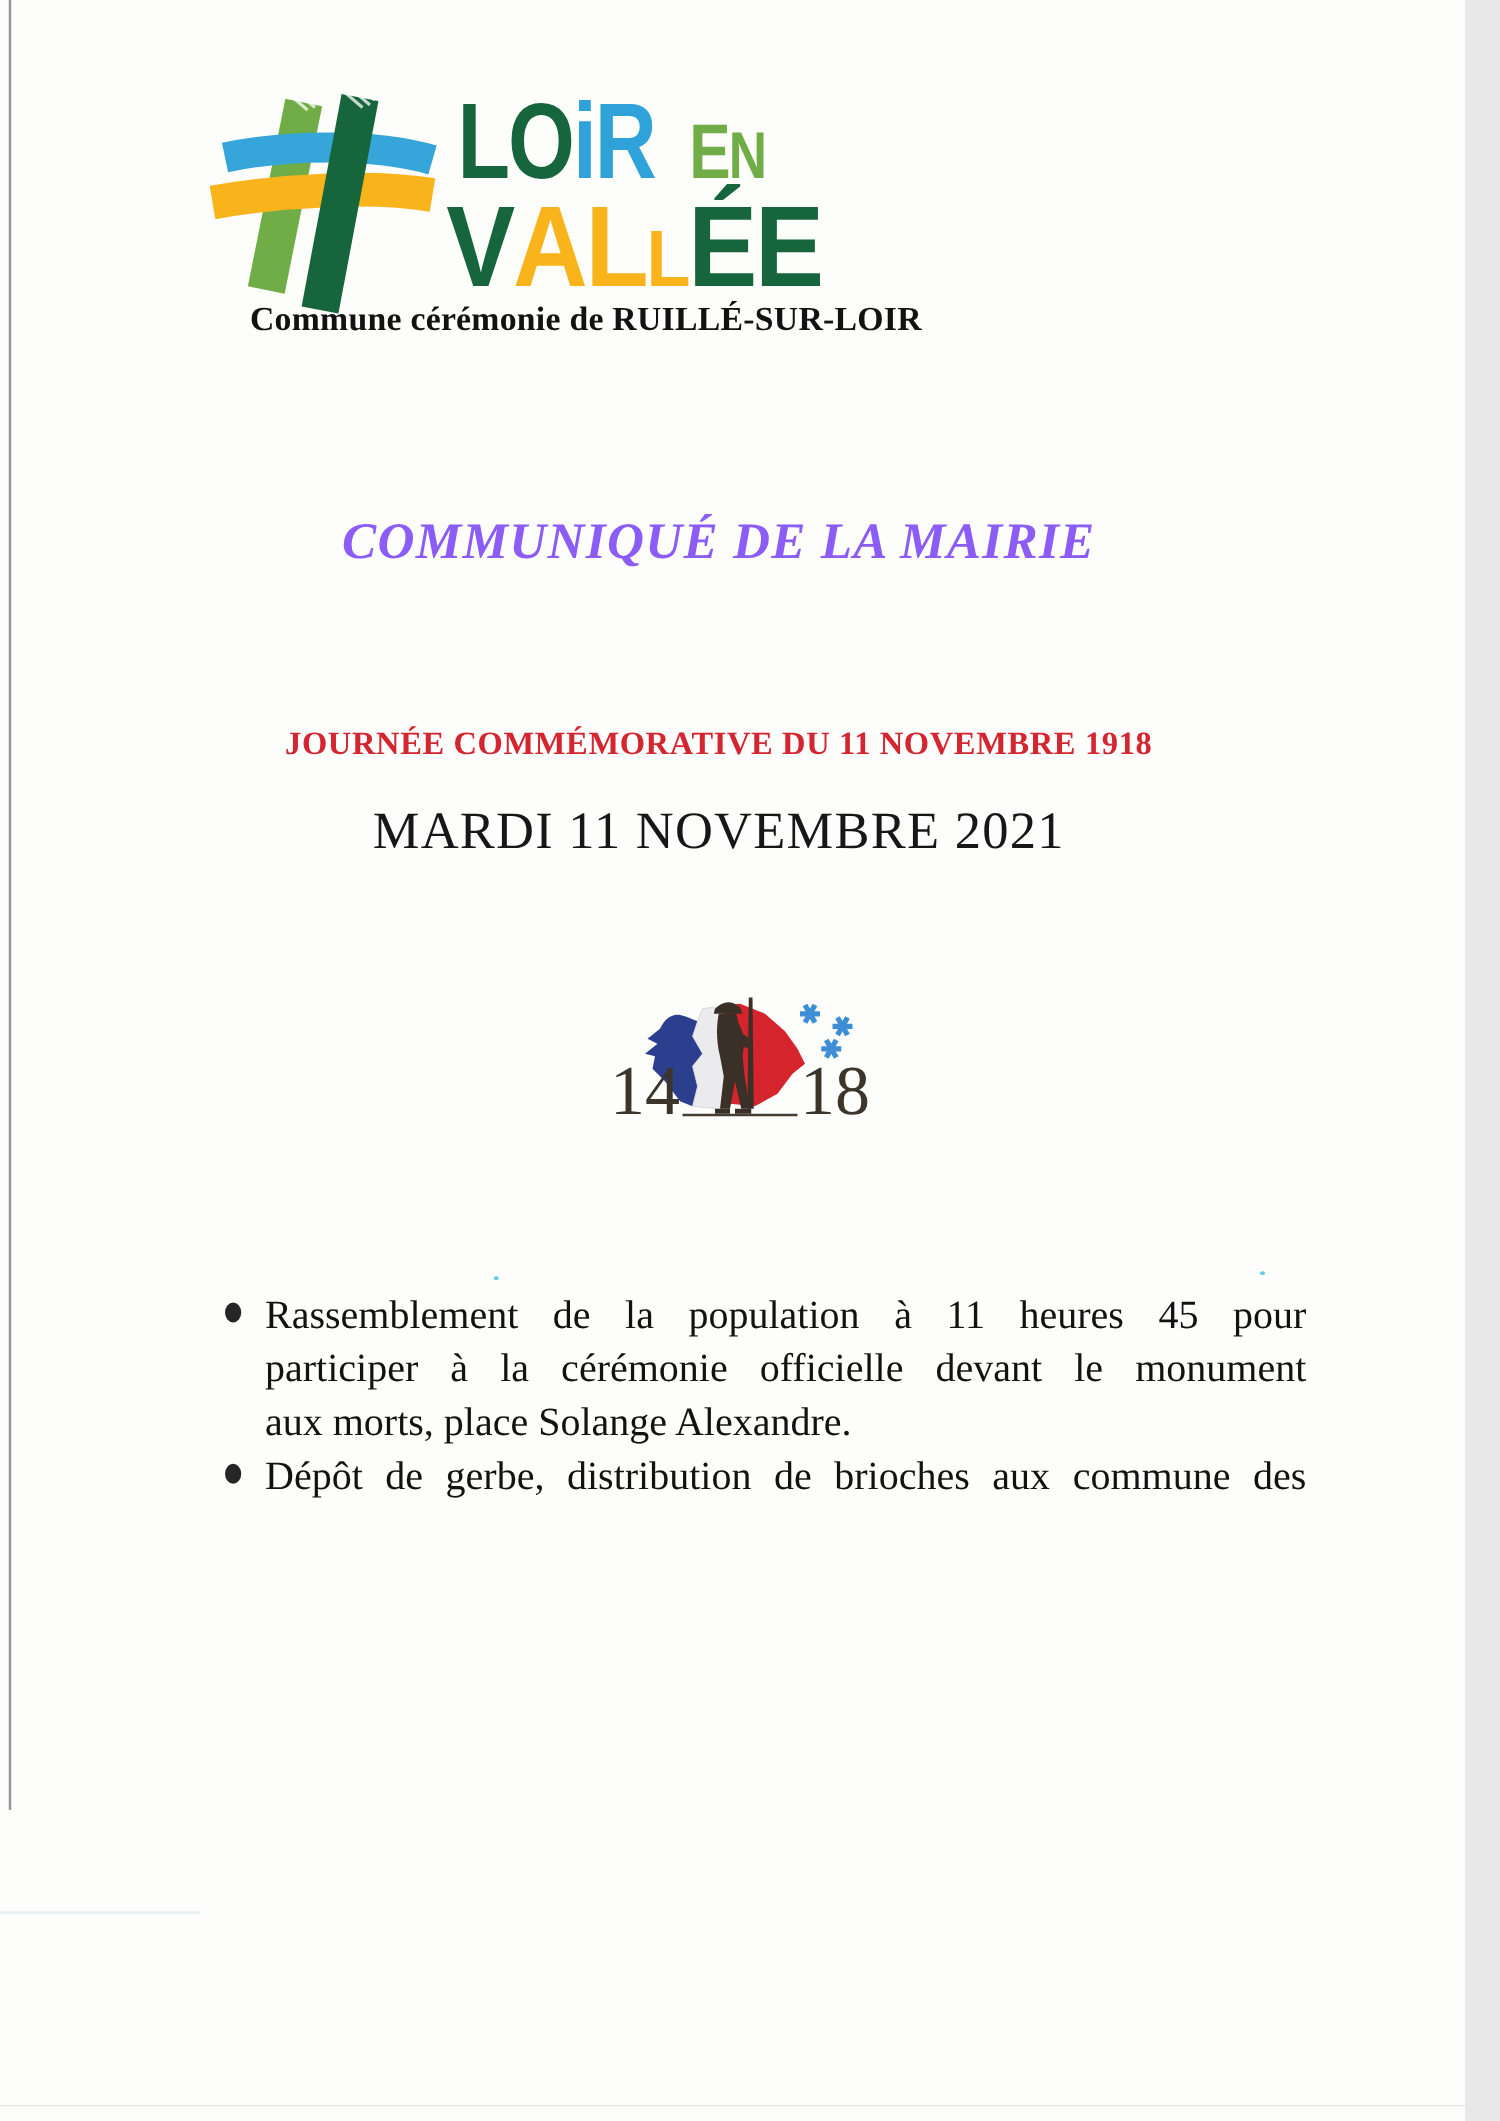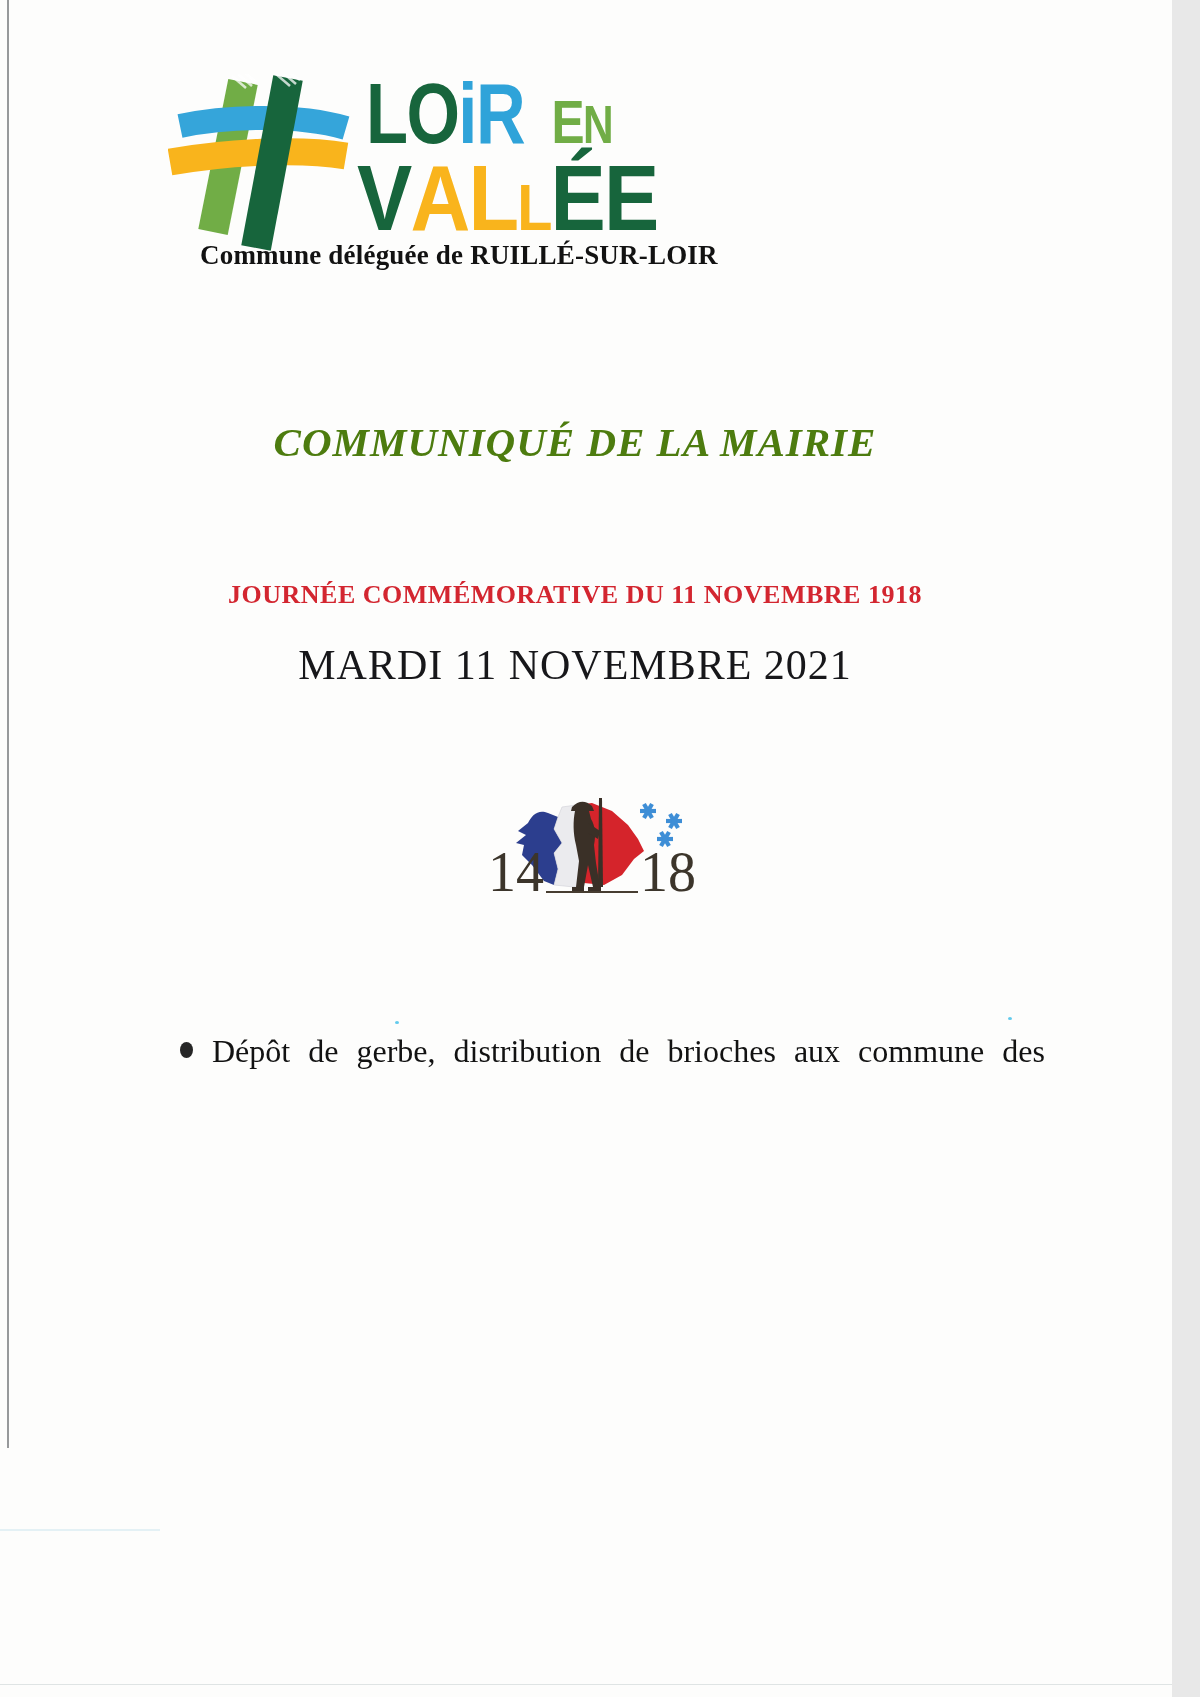--- a/index.html
+++ b/index.html
@@ -23,21 +23,21 @@
   .logo-line2{left:357px;top:152px;font-size:92px;transform:scaleX(.9);}
   .logo-letter{display:inline-block;}
   .sz-en-e{font-size:62px;}
   .sz-en-n{font-size:53px;}
   .sz-l-sm{font-size:64px;}
   .logo-subtitle{position:absolute;left:200px;top:240px;font-size:27px;font-weight:bold;
                  letter-spacing:.2px;color:#121212;}
 
   
   .center-line{position:absolute;left:0;width:1150px;text-align:center;white-space:nowrap;}
-  .doc-title{top:418px;font-size:41px;font-weight:bold;font-style:italic;letter-spacing:1px;color:#4d7c0f;}
+  .doc-title{top:408px;font-size:41px;font-weight:bold;font-style:italic;letter-spacing:1px;color:#8b5cf6;}
   .event-heading{top:580px;font-size:26px;font-weight:bold;letter-spacing:.5px;color:#d32630;}
   .event-date{top:641px;font-size:42px;letter-spacing:1px;color:#17171a;}
 
   
   .emblem-svg{position:absolute;left:488px;top:795px;}
 
   
   .bullets{position:absolute;left:180px;top:1030px;width:865px;margin:0;padding:0;list-style:none;
            font-size:32px;line-height:43px;color:#121212;}
   .bullets li{position:relative;padding-left:32px;margin:0;}
@@ -68,21 +68,21 @@
         <path d="M76,-2 L88,8"></path>
       <path d="M108,0 L122,12"></path>
         <path d="M114,-2 L128,10"></path>
         <path d="M120,-2 L132,6"></path>
     </g>
   </svg>
 
   <div class="logo-line logo-line1"><span class="logo-letter" style="color: rgb(23, 101, 60);">L</span><span class="logo-letter" style="color: rgb(23, 101, 60);">O</span><span class="logo-letter" style="color: rgb(47, 163, 217);">i</span><span class="logo-letter" style="color: rgb(47, 163, 217);">R</span><span class="logo-letter" style="width: 0.4em;"> </span><span class="logo-letter sz-en-e" style="color: rgb(113, 173, 70);">E</span><span class="logo-letter sz-en-n" style="color: rgb(113, 173, 70);">N</span></div>
   <div class="logo-line logo-line2"><span class="logo-letter" style="color: rgb(23, 101, 60);">V</span><span class="logo-letter" style="color: rgb(249, 180, 28);">A</span><span class="logo-letter" style="color: rgb(249, 180, 28);">L</span><span class="logo-letter sz-l-sm" style="color: rgb(249, 180, 28);">L</span><span class="logo-letter" style="color: rgb(23, 101, 60);">É</span><span class="logo-letter" style="color: rgb(23, 101, 60);">E</span></div>
 
-  <div class="logo-subtitle">Commune déléguée de RUILLÉ-SUR-LOIR</div>
+  <div class="logo-subtitle">Commune cérémonie de RUILLÉ-SUR-LOIR</div>
 
   <div class="center-line doc-title">COMMUNIQUÉ DE LA MAIRIE</div>
   <div class="center-line event-heading">JOURNÉE COMMÉMORATIVE DU 11 NOVEMBRE 1918</div>
   <div class="center-line event-date">MARDI 11 NOVEMBRE 2021</div>
 
   <svg class="emblem-svg" width="215" height="100" viewBox="0 0 215 100">
 
     <g>
       <path d="M60,18 C50,14 44,20 40,28 L30,36 L38,40 L28,48 L36,50 L34,60 L44,70 L56,86 L66,90 L70,74 L66,58 L74,48 L66,34 L70,22 Z" fill="#2c3e8e"></path>
       <path d="M70,22 L66,34 L74,48 L66,58 L70,74 L66,90 L86,92 L96,88 L92,70 L96,54 L90,40 L96,26 L88,10 L74,12 Z" fill="#ebebee" stroke="#c9c9d1" stroke-width="0.5"></path>
@@ -118,17 +118,23 @@
           <path d="M-8,0 H8"></path>
           <path d="M-4,-7 L4,7"></path>
           <path d="M-4,7 L4,-7"></path>
         </g>
     </g>
   </svg>
 
   <ul class="bullets">
     <li>
       <span class="b-dot"></span>
+      <div class="b-line stretch">Rassemblement de la population à 11 heures 45 pour</div>
+      <div class="b-line stretch">participer à la cérémonie officielle devant le monument</div>
+      <div class="b-line">aux morts, place Solange Alexandre.</div>
+    </li>
+    <li>
+      <span class="b-dot"></span>
       <div class="b-line stretch">Dépôt de gerbe, distribution de brioches aux commune des</div>
     </li>
   </ul>
 
 </div>
 
 </body></html>

